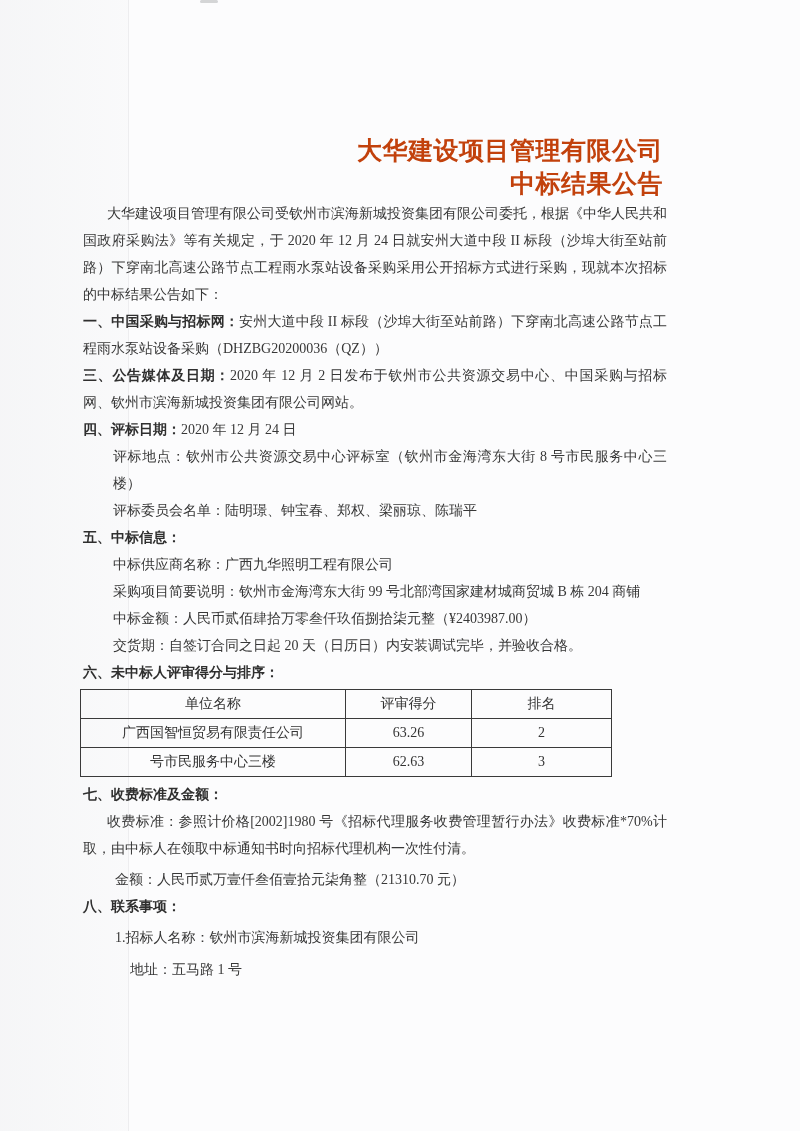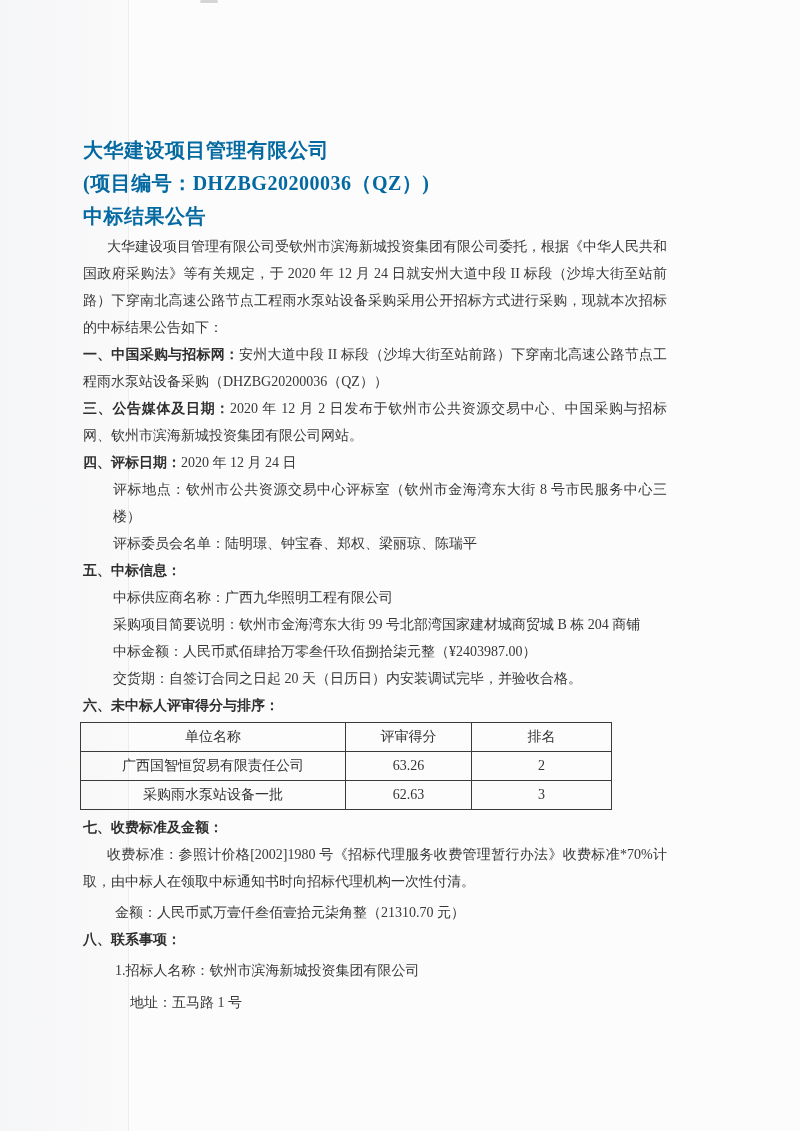--- a/index.html
+++ b/index.html
@@ -25,25 +25,25 @@
   .top-speck {
     position:absolute; left:200px; top:0; width:18px; height:3px;
     background:rgba(90,95,100,0.25); border-radius:2px;
   }
   .content {
     position:absolute; left:83px; top:134px; width:584px;
   }
   
   .title-block {
     width:580px;
-    text-align:left;
+    text-align:right;
     font-weight:bold;
-    font-size:20px;
+    font-size:25px;
     line-height:33px;
-    color:#0369a1;
+    color:#c2410c;
     letter-spacing:0.5px;
   }
   
   .body-text { font-size:14px; line-height:27px; text-align:justify; color:#373737; }
   .para { text-indent:24px; }
   .sec-label { font-weight:bold; color:#2f2f2f; }
   .sub { padding-left:30px; }
   .sub-item1 { padding-left:32px; margin-top:4px; }
   .sub-addr { padding-left:47px; margin-top:5px; }
   
@@ -72,21 +72,20 @@
 <body>
 
 <div class="left-shade"></div>
 <div class="fold-line"></div>
 <div class="top-speck"></div>
 
 <div class="content">
 
   <div class="title-block">
     <div>大华建设项目管理有限公司</div>
-    <div>(项目编号：DHZBG20200036（QZ）)</div>
     <div>中标结果公告</div>
   </div>
 
   <div class="body-text">
 
     <p class="para">大华建设项目管理有限公司受钦州市滨海新城投资集团有限公司委托，根据《中华人民共和国政府采购法》等有关规定，于 2020 年 12 月 24 日就安州大道中段 II 标段（沙埠大街至站前路）下穿南北高速公路节点工程雨水泵站设备采购采用公开招标方式进行采购，现就本次招标的中标结果公告如下：</p>
 
     <p><span class="sec-label">一、中国采购与招标网：</span><span>安州大道中段 II 标段（沙埠大街至站前路）下穿南北高速公路节点工程雨水泵站设备采购（DHZBG20200036（QZ））</span></p>
 
 
@@ -110,21 +109,21 @@
         <th class="col-name">单位名称</th>
         <th class="col-score">评审得分</th>
         <th class="col-rank">排名</th>
       </tr>
       <tr>
         <td>广西国智恒贸易有限责任公司</td>
         <td>63.26</td>
         <td>2</td>
       </tr>
       <tr>
-        <td>采购雨水泵站设备一批</td>
+        <td>号市民服务中心三楼</td>
         <td>62.63</td>
         <td>3</td>
       </tr>
     </tbody>
       </table>
 
     <p><span class="sec-label">七、收费标准及金额：</span></p>
     <p class="para"><span>收费标准：</span><span>参照计价格[2002]1980 号《招标代理服务收费管理暂行办法》收费标准*70%计取，由中标人在领取中标通知书时向招标代理机构一次性付清。</span></p>
     <p class="sub-item1"><span>金额：</span><span>人民币贰万壹仟叁佰壹拾元柒角整（21310.70 元）</span></p>
 

